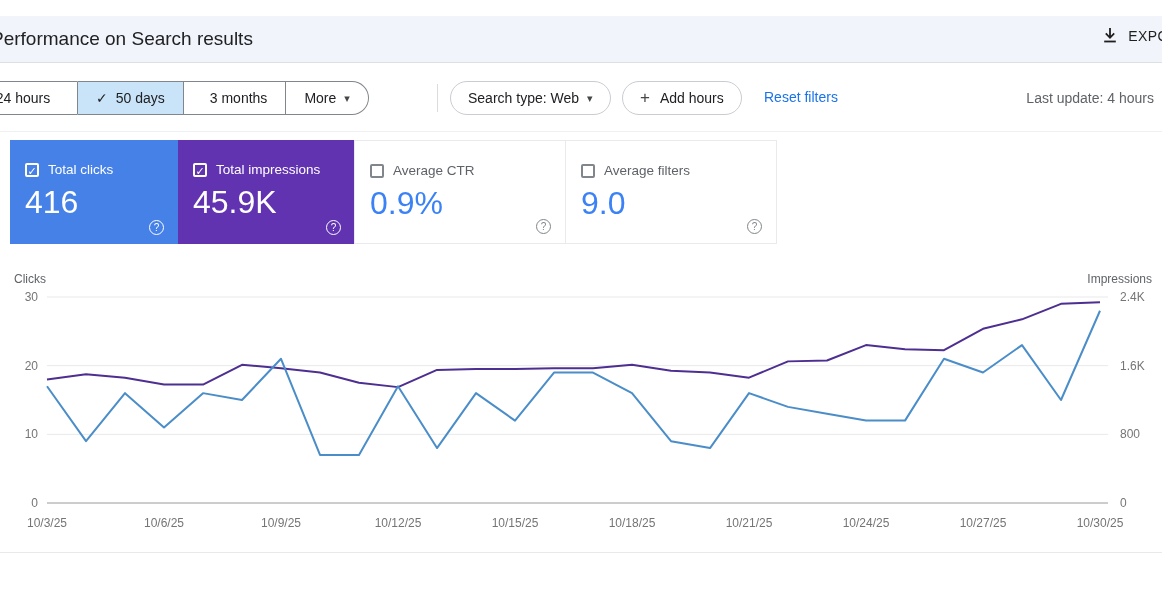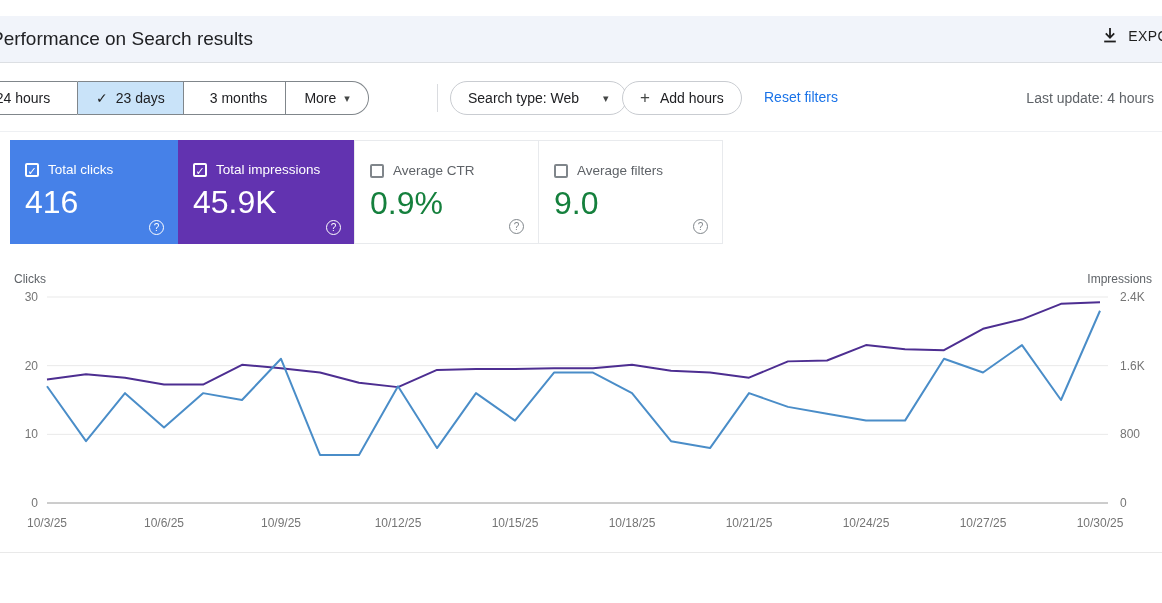--- a/index.html
+++ b/index.html
@@ -23,46 +23,46 @@
     border:1px solid #80868b; border-left:none; font-size:14px; color:#202124;
     background:#fff; cursor:pointer; white-space:nowrap; }
   .chip:first-child { border-left:1px solid #80868b; border-radius:17px 0 0 17px; min-width:118px; }
   .chip:last-child { border-radius:0 17px 17px 0; }
   .chip.selected { background:#c9e3f9; }
   .chip-check { font-size:14px; color:#1f1f1f; }
   .caret { font-size:11px; color:#444746; line-height:1; }
 
   .vsep { position:absolute; left:437px; top:3px; width:1px; height:28px; background:#dadce0; }
 
-  .pill { position:absolute; top:0; height:34px; display:flex; align-items:center; gap:24px;
+  .pill { position:absolute; top:0; height:34px; display:flex; align-items:center; gap:8px;
     padding:0 17px; border:1px solid #c9ccd1; border-radius:17px; background:#fff;
     font-size:14px; color:#202124; cursor:pointer; white-space:nowrap; }
   .pill.search-type { left:450px; }
   .pill.add-filter { left:622px; gap:10px; }
   .plus-glyph { font-size:17px; color:#444746; }
   .reset-link { position:absolute; left:752px; top:8px; font-size:14px; font-weight:500;
     color:#1a73e8; cursor:pointer; white-space:nowrap;margin-left:12px; }
   .last-update { position:absolute; right:8px; top:9px; font-size:14px; color:#5f6368; white-space:nowrap; }
 
   .divider-under-filters { position:absolute; left:0; top:131px; width:1162px; height:1px; background:#eef0f3; }
 
   
   .cards { position:absolute; left:10px; top:140px; display:flex; height:104px; }
-  .card { position:relative; width:185px; height:104px; background:#fff; cursor:pointer;
+  .card { position:relative; width:212px; height:104px; background:#fff; cursor:pointer;
     border:1px solid #e8eaed; margin-left:-1px; }
   .card.colored { border:none; margin-left:0; }
   .card:nth-child(1){ width:168px; }
   .card:nth-child(2){ width:177px; }
   .card .label-row { position:absolute; left:15px; top:22px; display:flex; align-items:center; gap:9px; }
   .cb { width:14px; height:14px; border:2px solid #80868b; border-radius:2px; flex:0 0 auto;
     font-size:11px; font-weight:bold; line-height:13px; text-align:center; color:transparent; }
   .card.colored .cb { border-color:#fff; color:#fff; }
   .card .metric-label { font-size:13.5px; color:#5f6368; white-space:nowrap; }
   .card.colored .metric-label { color:#fff; }
-  .card .metric-value { position:absolute; left:15px; top:44px; font-size:32px; font-weight:400; color:#15803d; }
+  .card .metric-value { position:absolute; left:15px; top:44px; font-size:32px; font-weight:400; color:#3b82f6; }
   .card.colored .metric-value { color:#fff; }
   .help-icon { position:absolute; right:14px; bottom:9px; width:15px; height:15px;
     border:1.5px solid #80868b; border-radius:50%; font-size:10px; line-height:14px;
     text-align:center; color:#80868b; cursor:pointer; }
   .card.colored .help-icon { border-color:#fff; color:#fff; }
 
   
   #chart-svg { position:absolute; left:0; top:265px; }
   #chart-svg text.tick { font-size:12px; fill:#757575; font-family:"Liberation Sans","DejaVu Sans",sans-serif; }
   #chart-svg text.axis-title { font-size:12px; fill:#5f6368; font-family:"Liberation Sans","DejaVu Sans",sans-serif; }
@@ -86,21 +86,21 @@
   </div>
 
   <div class="filter-bar">
     <div class="chip-group">
       <div class="chip">
         <span class="chip-check"></span>
         <span>24 hours</span>
       </div>
       <div class="chip selected">
         <span class="chip-check">✓</span>
-        <span>23 days</span>
+        <span>50 days</span>
       </div>
       <div class="chip">
         <span class="chip-check"></span>
         <span>3 months</span>
       </div>
       <div class="chip">
         <span>More</span>
         <span class="caret">▾</span>
       </div>
     </div>

